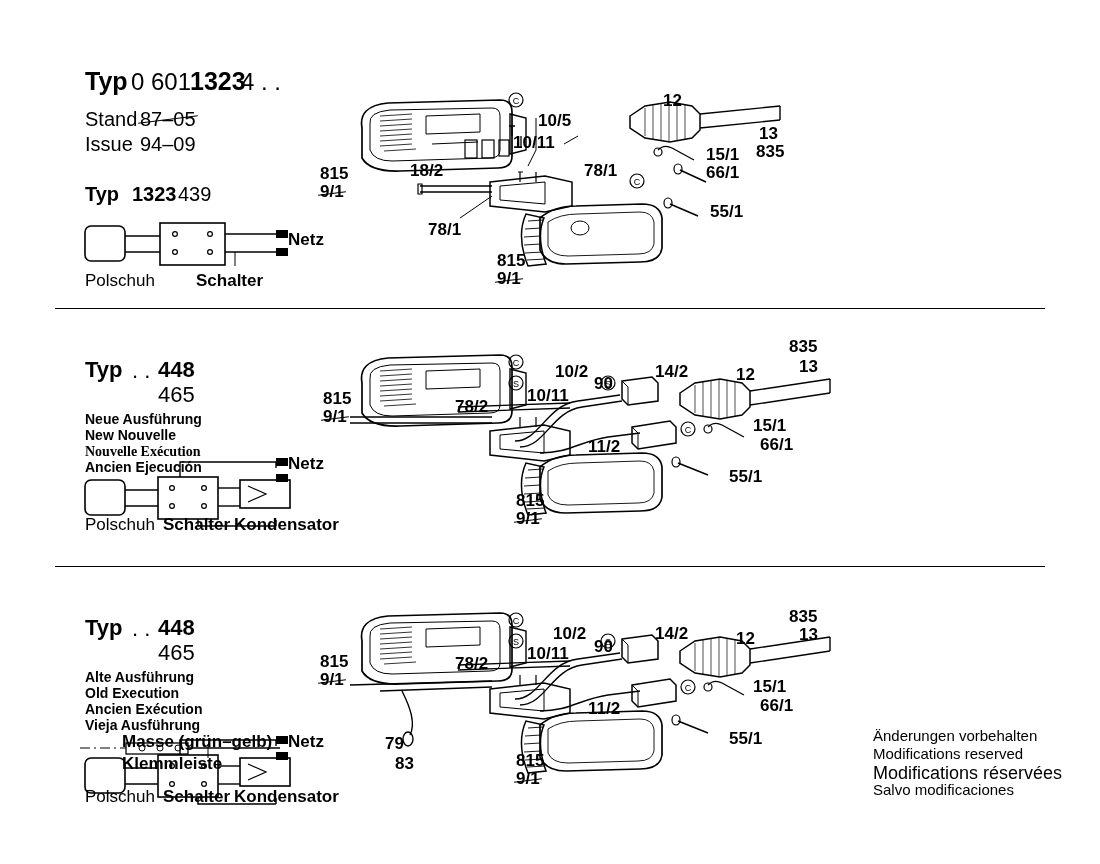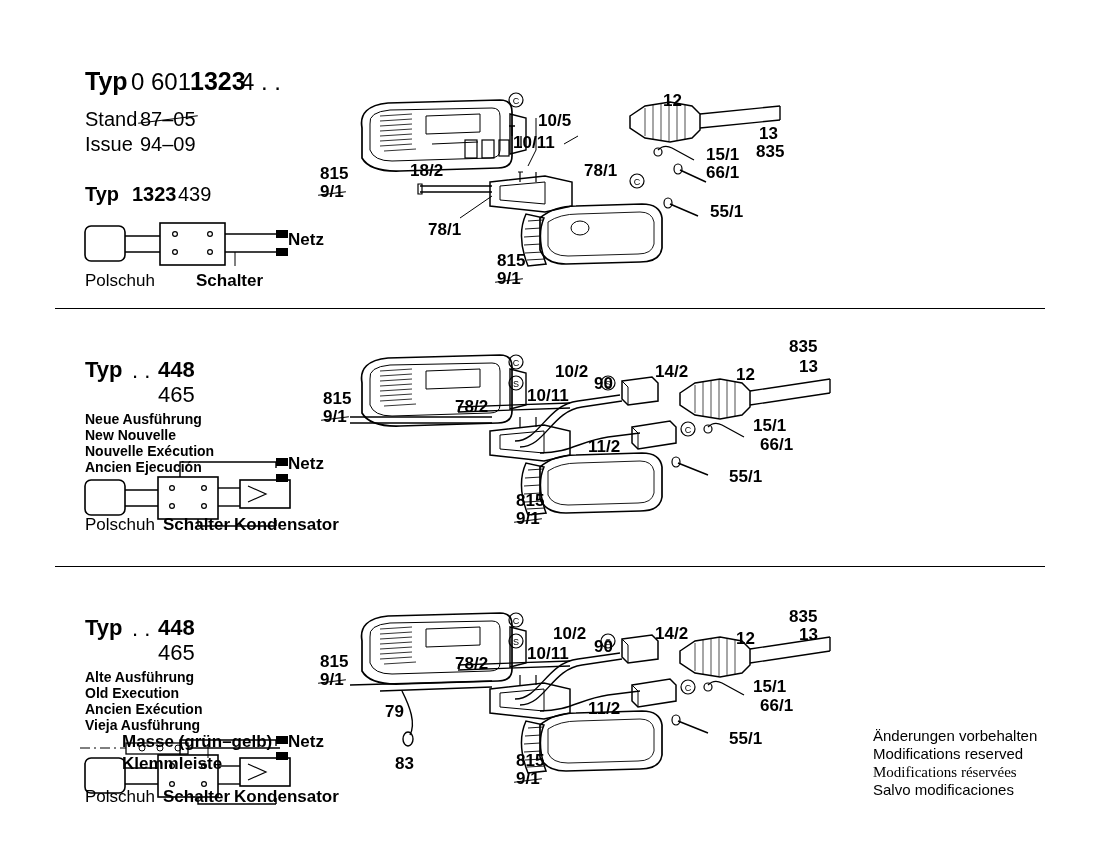--- a/index.html
+++ b/index.html
@@ -187,21 +187,21 @@
   <div class="lbl b" style="left:497px; top:252px; font-size:17px;">815</div>
   <div class="lbl b" style="left:497px; top:270px; font-size:17px;"><span class="strike">9/1</span></div>
 
   <div class="lbl b" style="left:85px; top:358px; font-size:22px;">Typ</div>
   <div class="lbl" style="left:132px; top:359px; font-size:22px;">. .</div>
   <div class="lbl b" style="left:158px; top:358px; font-size:22px;">448</div>
   <div class="lbl" style="left:158px; top:383px; font-size:22px;">465</div>
 
   <div class="lbl b" style="left:85px; top:412px; font-size:14px;">Neue Ausführung</div>
   <div class="lbl b" style="left:85px; top:428px; font-size:14px;">New Nouvelle</div>
-  <div class="lbl b" style="left:85px; top:444px; font-size:14px;">Nouvelle Exécution</div>
+  <div class="lbl b" style="left:85px; top:444px; font-size:14px;font-family:Liberation Serif, serif;">Nouvelle Exécution</div>
   <div class="lbl b" style="left:85px; top:460px; font-size:14px;">Ancien Ejecución</div>
 
   <svg class="abs" style="left:80px; top:460px;" width="250" height="70">
     <rect class="ln" x="5" y="20" width="40" height="35" rx="6" stroke-width="1.6"></rect>
     <line class="ln" x1="45" y1="30" x2="78" y2="30" stroke-width="1.4"></line>
     <line class="ln" x1="45" y1="46" x2="78" y2="46" stroke-width="1.4"></line>
     <rect class="ln" x="78" y="17" width="60" height="42" stroke-width="1.6"></rect>
     <circle class="ln" cx="92" cy="28" r="2.4" stroke-width="1.2"></circle>
     <circle class="ln" cx="92" cy="46" r="2.4" stroke-width="1.2"></circle>
     <circle class="ln" cx="124" cy="28" r="2.4" stroke-width="1.2"></circle>
@@ -434,25 +434,25 @@
   <div class="lbl b" style="left:736px; top:630px; font-size:17px;">12</div>
   <div class="lbl b" style="left:655px; top:625px; font-size:17px;">14/2</div>
   <div class="lbl b" style="left:594px; top:638px; font-size:17px;">90</div>
   <div class="lbl b" style="left:553px; top:625px; font-size:17px;">10/2</div>
   <div class="lbl b" style="left:527px; top:645px; font-size:17px;">10/11</div>
   <div class="lbl b" style="left:455px; top:655px; font-size:17px;">78/2</div>
   <div class="lbl b" style="left:588px; top:700px; font-size:17px;">11/2</div>
   <div class="lbl b" style="left:753px; top:678px; font-size:17px;">15/1</div>
   <div class="lbl b" style="left:760px; top:697px; font-size:17px;">66/1</div>
   <div class="lbl b" style="left:729px; top:730px; font-size:17px;">55/1</div>
-  <div class="lbl b" style="left:385px; top:703px; font-size:17px;">79</div>
+  <div class="lbl b" style="left:385px; top:735px; font-size:17px;">79</div>
   <div class="lbl b" style="left:395px; top:755px; font-size:17px;">83</div>
   <div class="lbl b" style="left:320px; top:653px; font-size:17px;">815</div>
   <div class="lbl b" style="left:320px; top:671px; font-size:17px;"><span class="strike">9/1</span></div>
   <div class="lbl b" style="left:516px; top:752px; font-size:17px;">815</div>
   <div class="lbl b" style="left:516px; top:770px; font-size:17px;"><span class="strike">9/1</span></div>
 
   <div class="lbl" style="left:873px; top:728px; font-size:15px;">Änderungen vorbehalten</div>
   <div class="lbl" style="left:873px; top:746px; font-size:15px;">Modifications reserved</div>
-  <div class="lbl" style="left:873px; top:764px; font-size:15px;font-family:Liberation Serif, serif;">Modifications réservées</div>
+  <div class="lbl" style="left:873px; top:764px; font-size:18px;">Modifications réservées</div>
   <div class="lbl" style="left:873px; top:782px; font-size:15px;">Salvo modificaciones</div>
 
 </div>
 
 </body></html>

